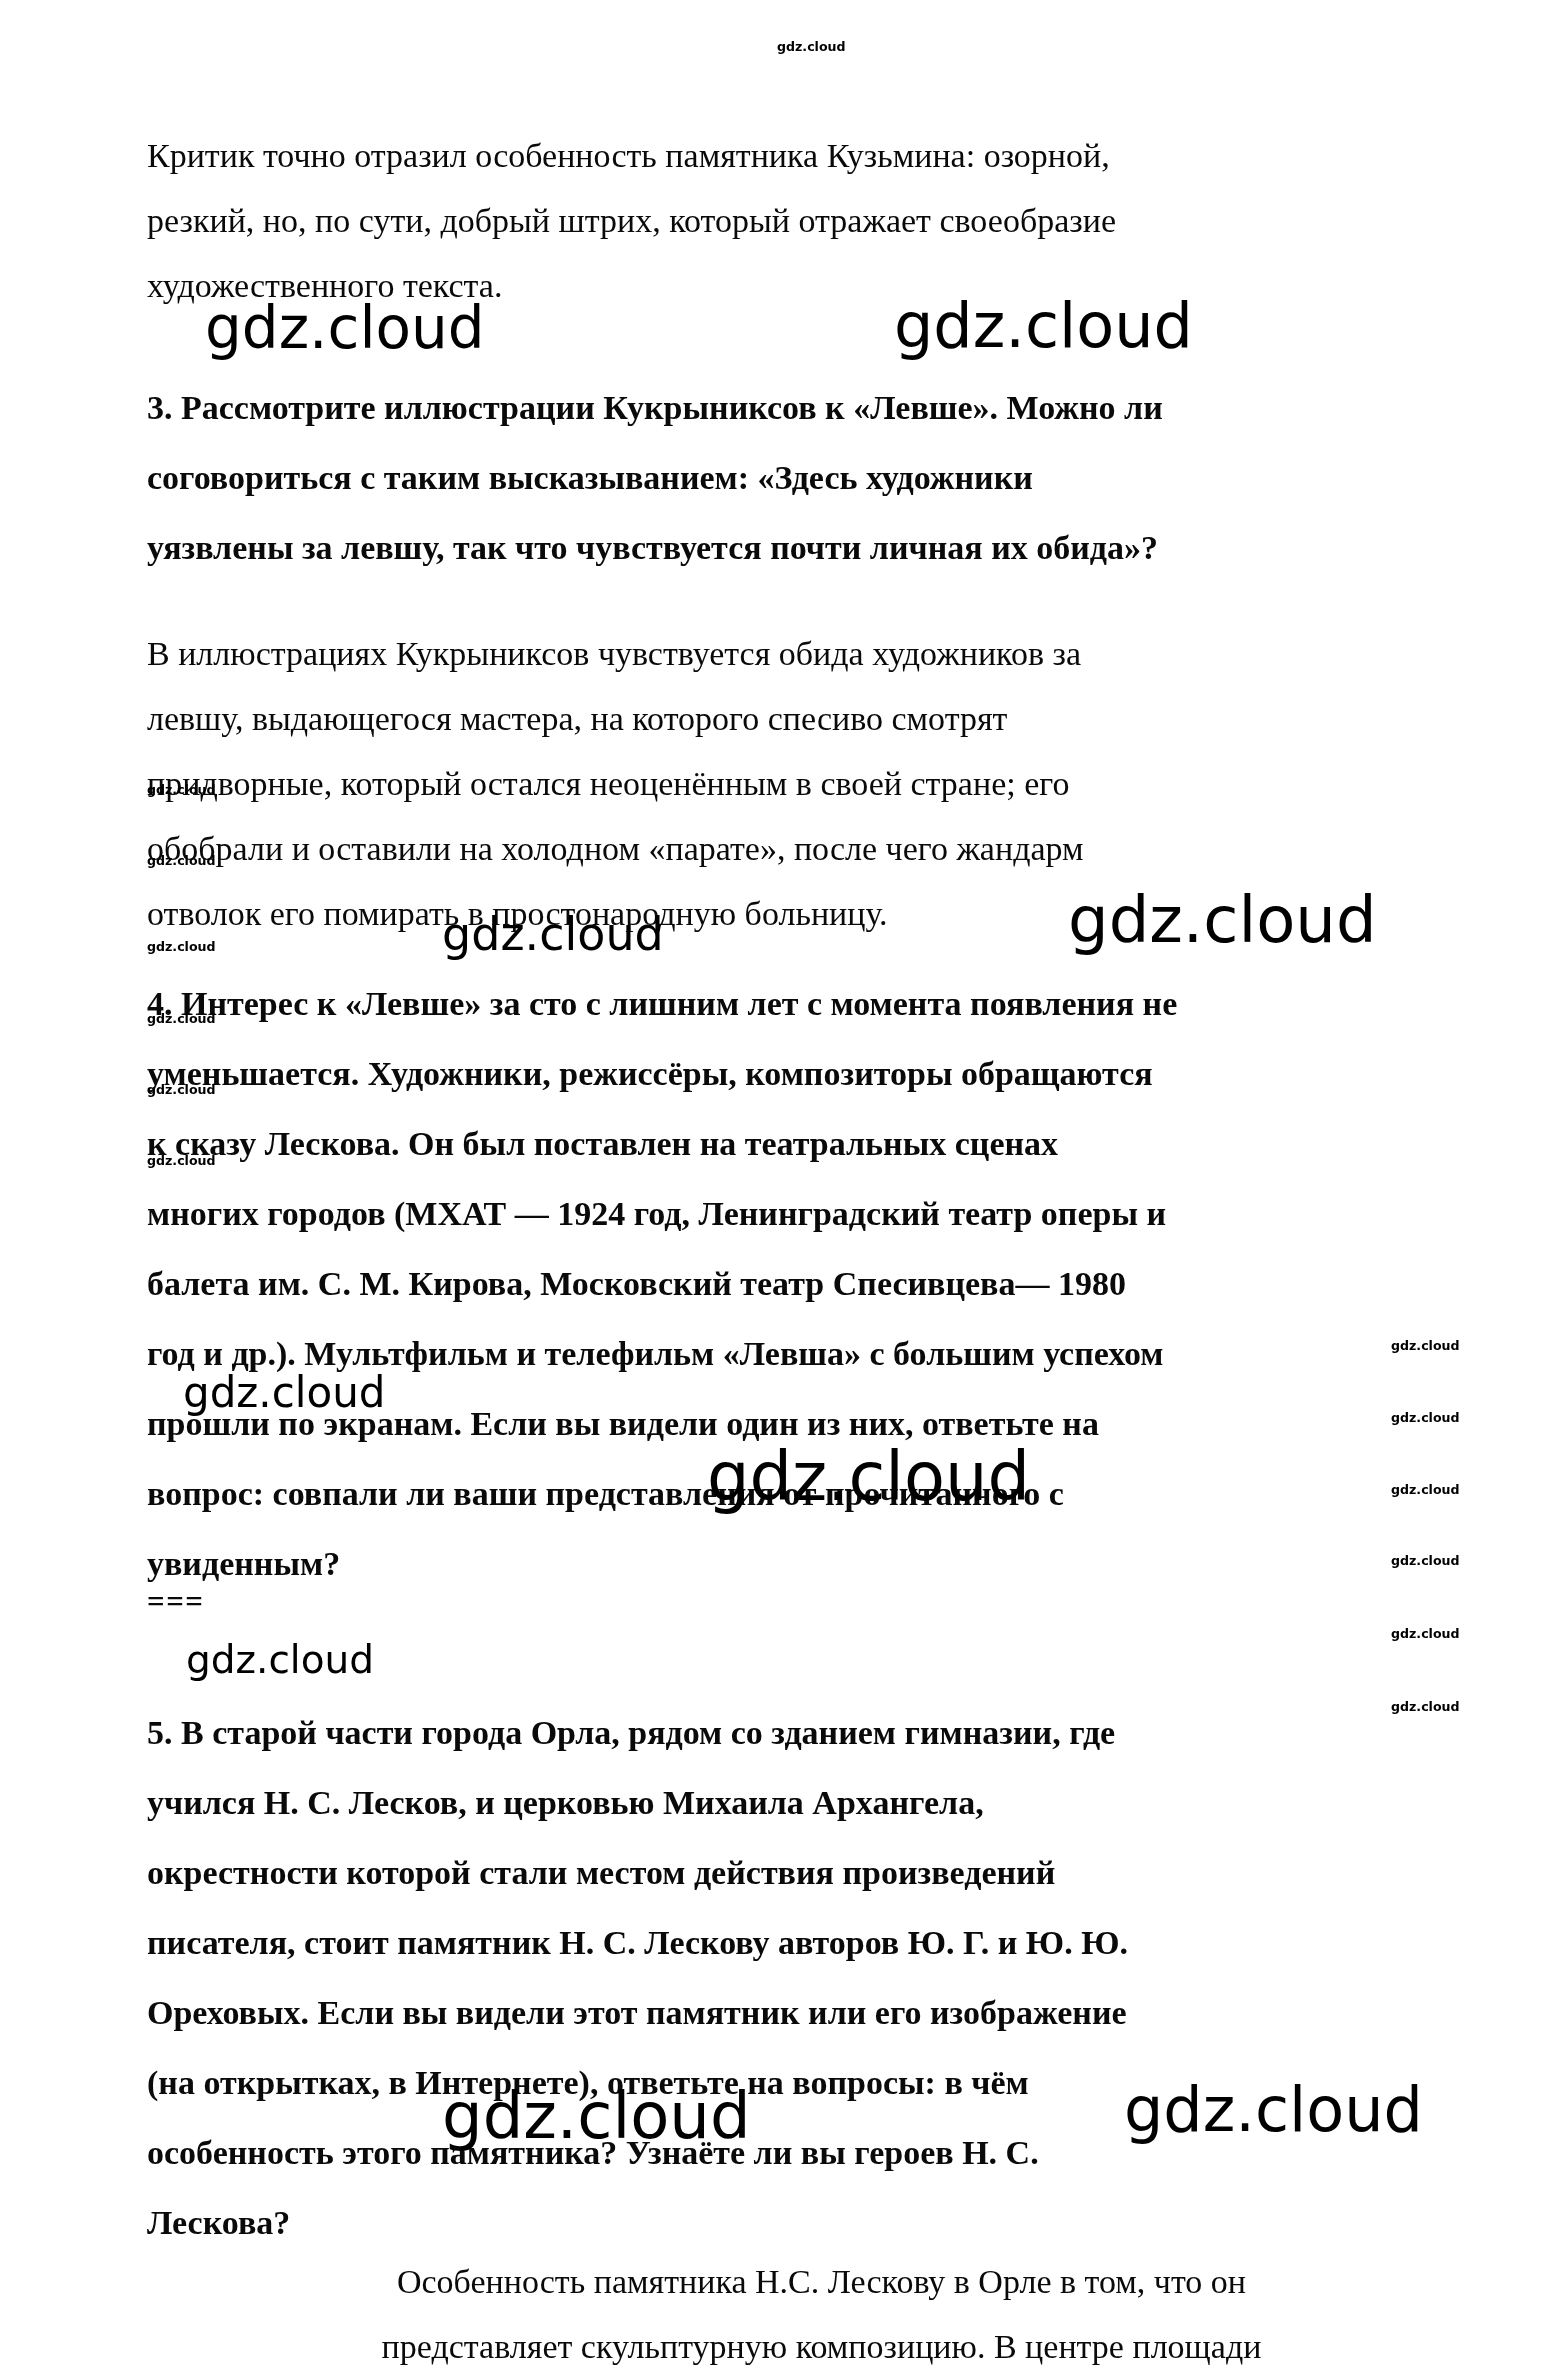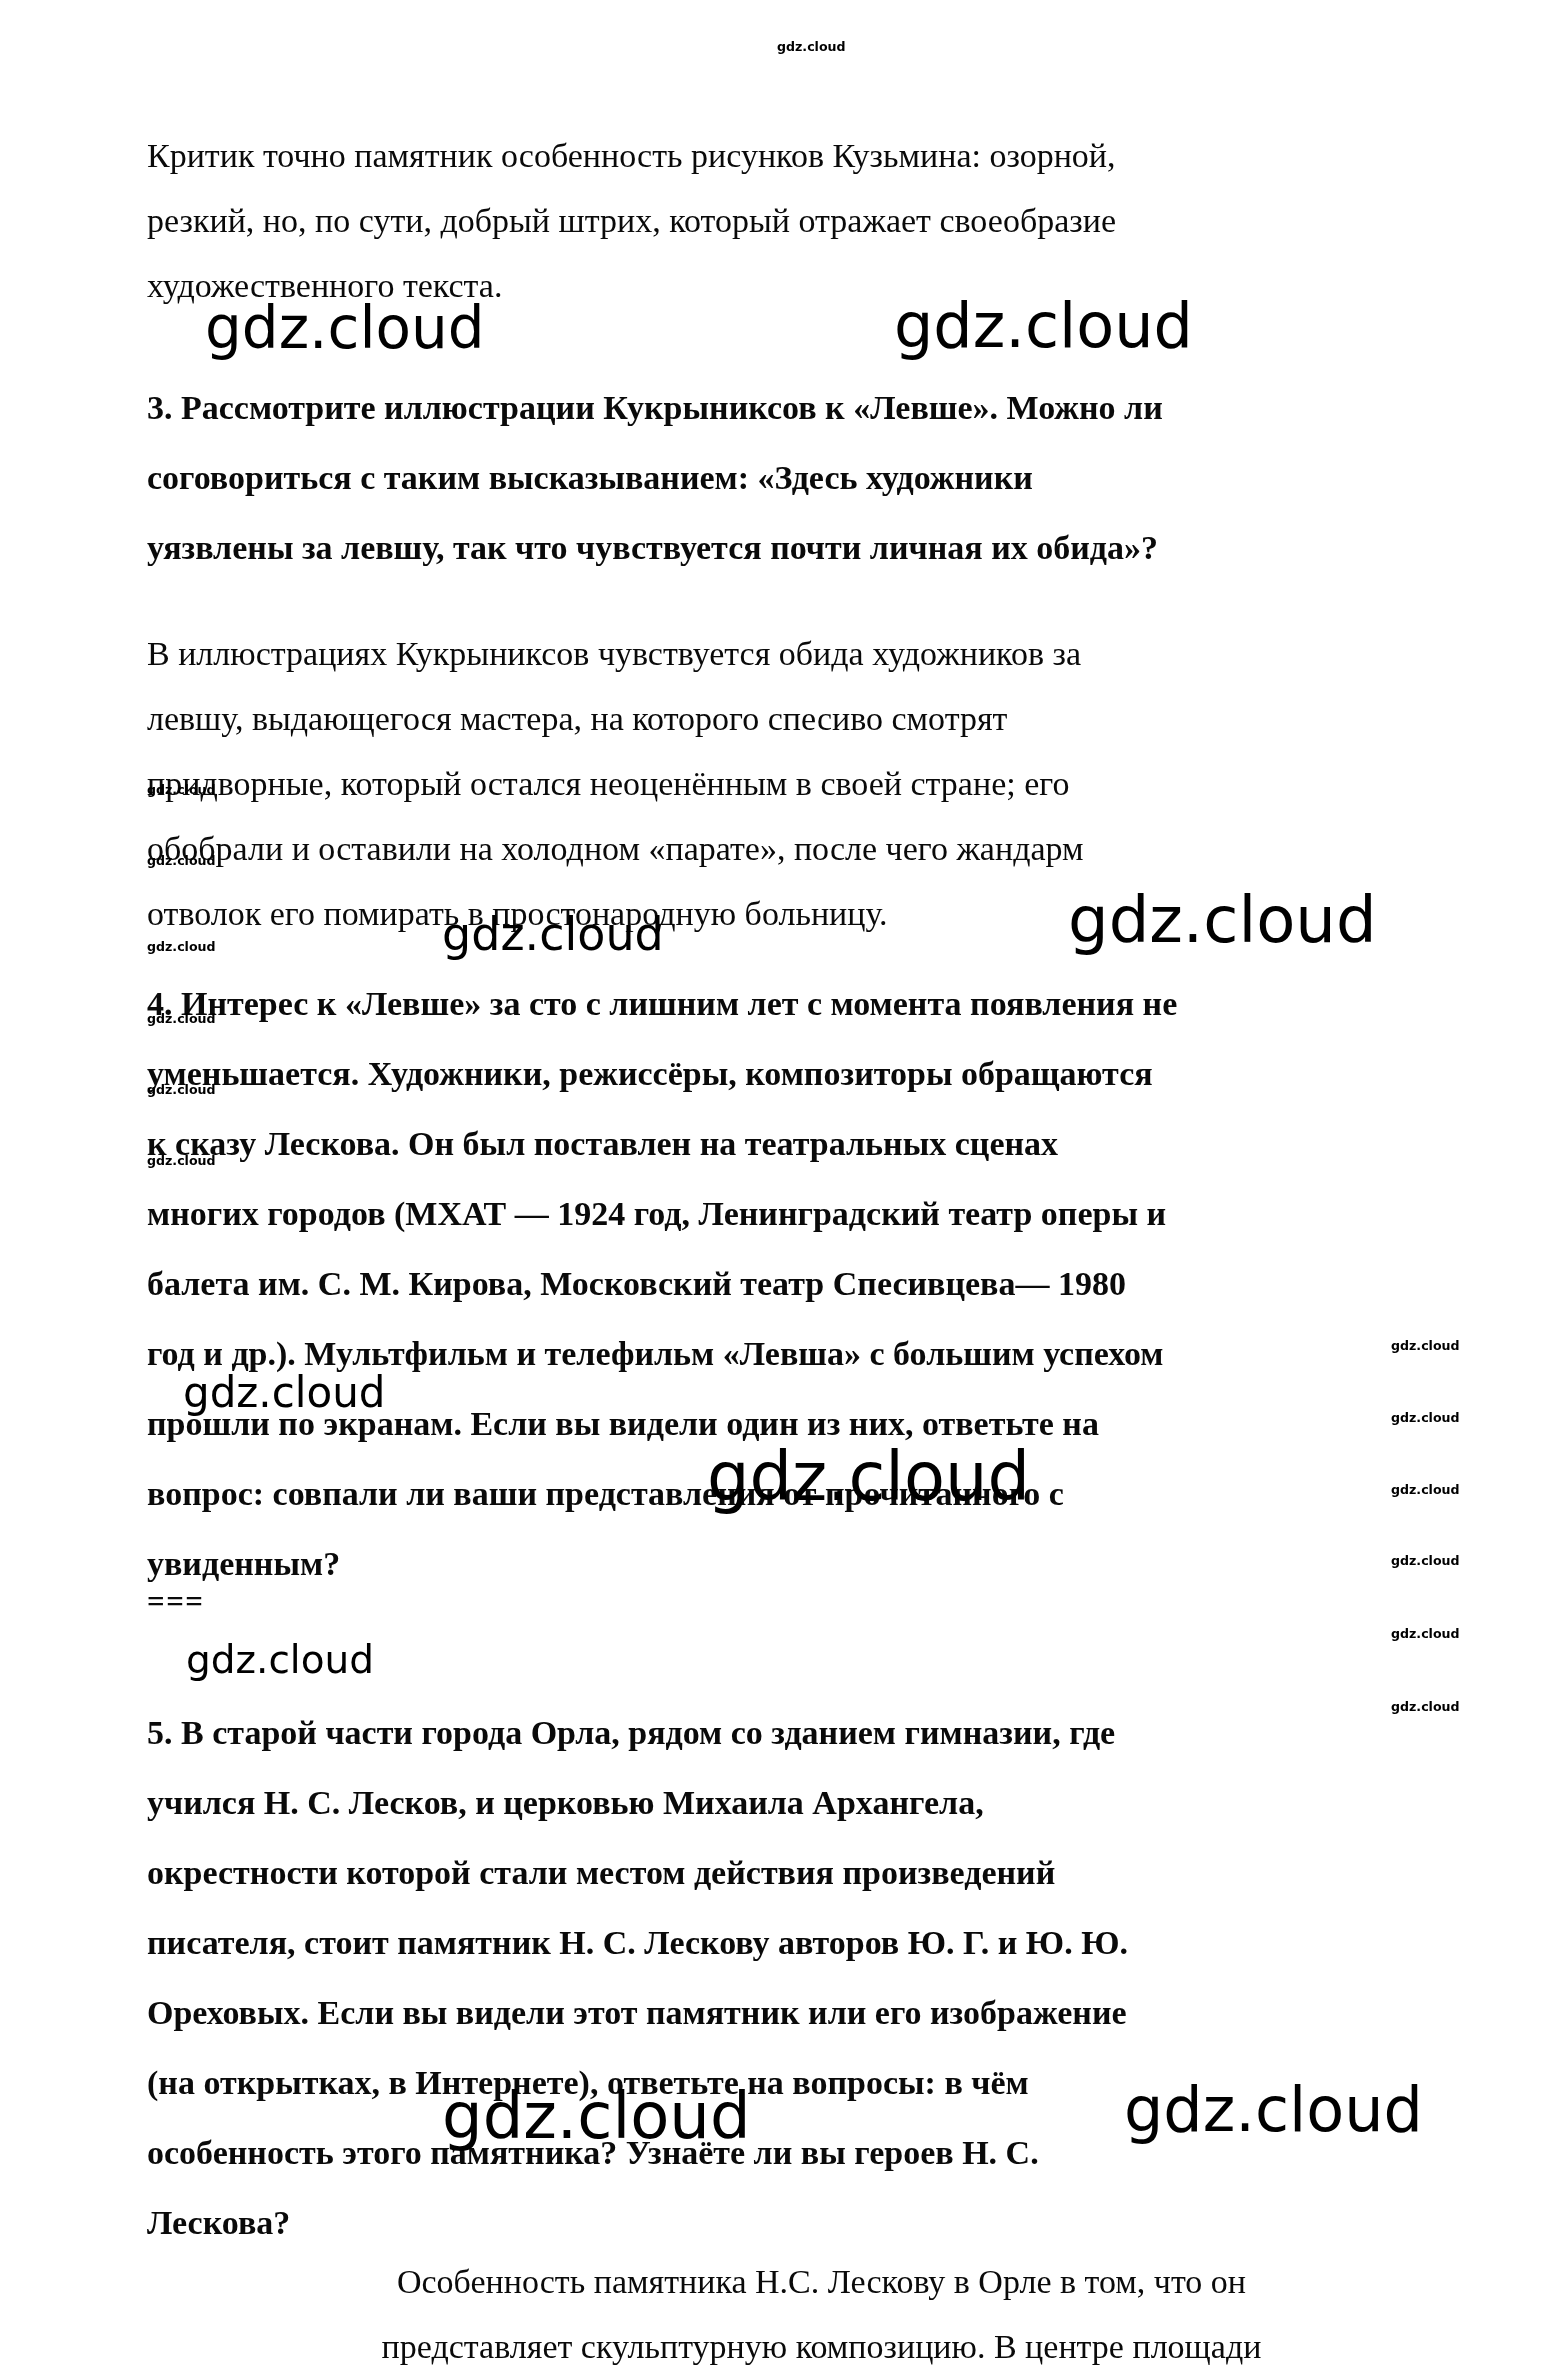--- a/index.html
+++ b/index.html
@@ -57,21 +57,21 @@
   .tr1 { top: 1303px; } .tr2 { top: 1375px; } .tr3 { top: 1447px; }
   .tr4 { top: 1518px; } .tr5 { top: 1591px; } .tr6 { top: 1664px; }
 </style>
 </head>
 <body>
 
 <div>
 
   <span class="wm wm-top wm-tiny">gdz.cloud</span>
 
-  <p class="para normal p1">Критик точно памятник особенность рисунков Кузьмина: озорной,
+  <p class="para normal p1">Критик точно отразил особенность памятника Кузьмина: озорной,
 резкий, но, по сути, добрый штрих, который отражает своеобразие
 художественного текста.</p>
 
   <span class="wm wm1">gdz.cloud</span>
   <span class="wm wm2">gdz.cloud</span>
 
   <p class="para bold q3">3. Рассмотрите иллюстрации Кукрыниксов к «Левше». Можно ли
 соговориться с таким высказыванием: «Здесь художники
 уязвлены за левшу, так что чувствуется почти личная их обида»?</p>
 

